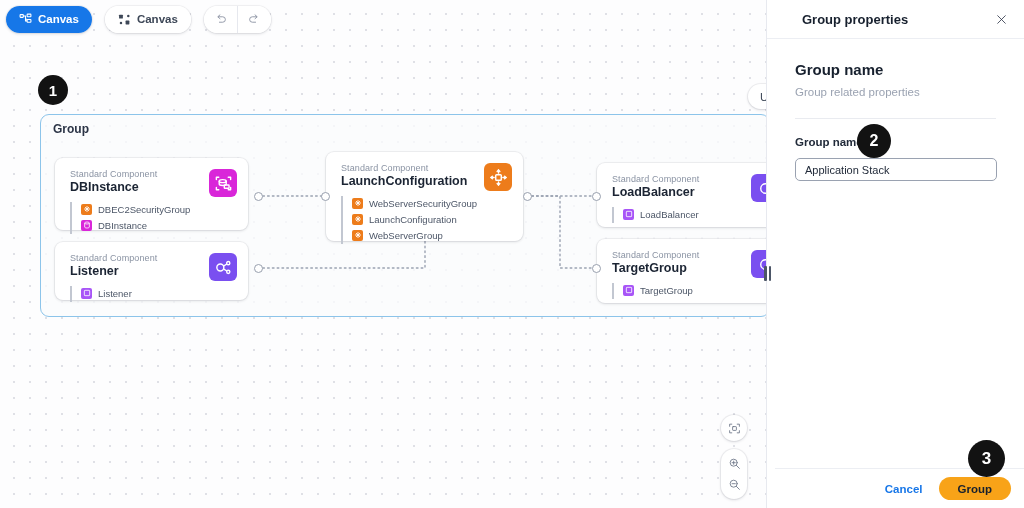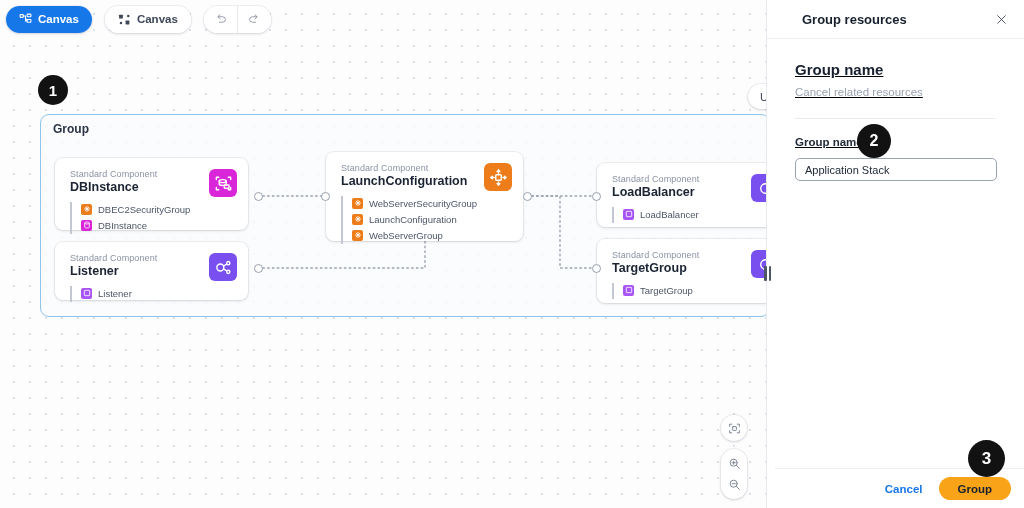--- a/index.html
+++ b/index.html
@@ -183,21 +183,21 @@
     font-size: 13px; font-weight: bold; color: #17202e;
   }
   #panel-close {
     position: absolute; right: 14px; top: 11px;
     width: 17px; height: 17px; cursor: pointer;
     display: flex; align-items: center; justify-content: center;
     background: none; border: none;
   }
   #panel-close svg { width: 13px; height: 13px; stroke: #2b3446; stroke-width: 1.5; fill: none; }
 
-  #panel-body { position: relative; padding: 0 28px; text-decoration: underline; }
+  #panel-body { position: relative; padding: 0 28px; }
   #section-title { margin-top: 22px; font-size: 15px; font-weight: bold; color: #17202e; }
   #section-sub { margin-top: 8px; font-size: 11.5px; color: #9aa2b1; }
   #panel-divider { margin-top: 20px; height: 1px; background: #e9ebf0; }
   #field-label { margin-top: 17px; font-size: 11.5px; font-weight: bold; color: #222b3a; }
   #group-name-input {
     margin-top: 10px; width: 202px; height: 23px;
     border: 1px solid #9aa2b1; border-radius: 5px;
     padding: 0 9px; font-size: 11px; color: #222b3a;
     font-family: "Liberation Sans", sans-serif;
     background: #ffffff; outline: none;
@@ -461,31 +461,31 @@
     </div>
   </div>
 
   <div id="panel">
     <div id="panel-drag-handle">
       <span></span>
       <span></span>
     </div>
 
     <div id="panel-header">
-      <div id="panel-title">Group resources</div>
+      <div id="panel-title">Group properties</div>
       <button id="panel-close">
         <svg viewBox="0 0 24 24" stroke-linecap="round">
             <path d="M5 5l14 14M19 5L5 19"></path>
           </svg>
       </button>
     </div>
 
     <div id="panel-body">
       <div id="section-title">Group name</div>
-      <div id="section-sub">Cancel related resources</div>
+      <div id="section-sub">Group related properties</div>
       <div id="panel-divider"></div>
       <div id="field-label">Group name</div>
       <input id="group-name-input" type="text" value="Application Stack" style="">
     </div>
 
     <div id="panel-footer">
       <button id="cancel-button">Cancel</button>
       <button id="save-button">Group</button>
     </div>
   </div>

